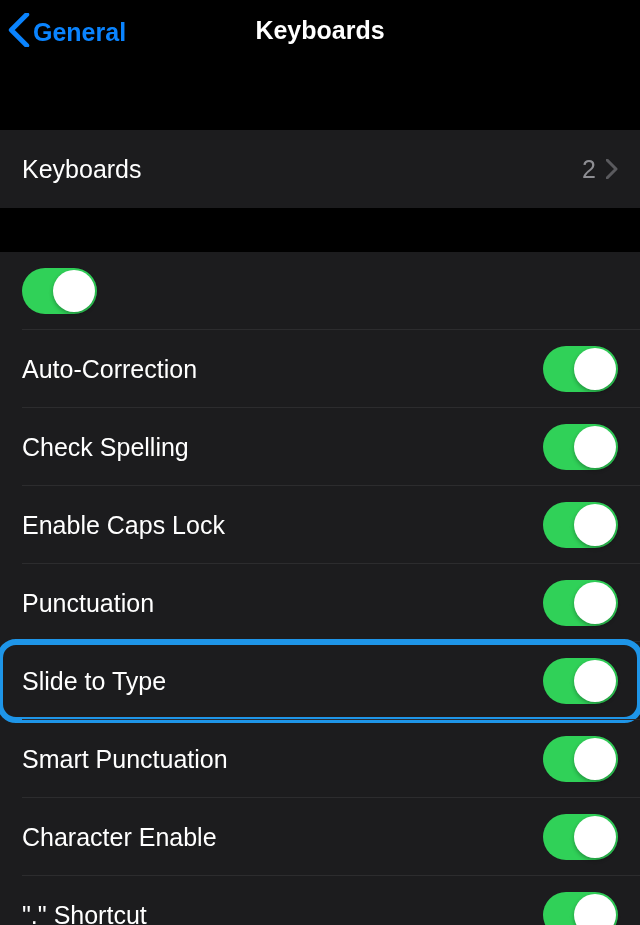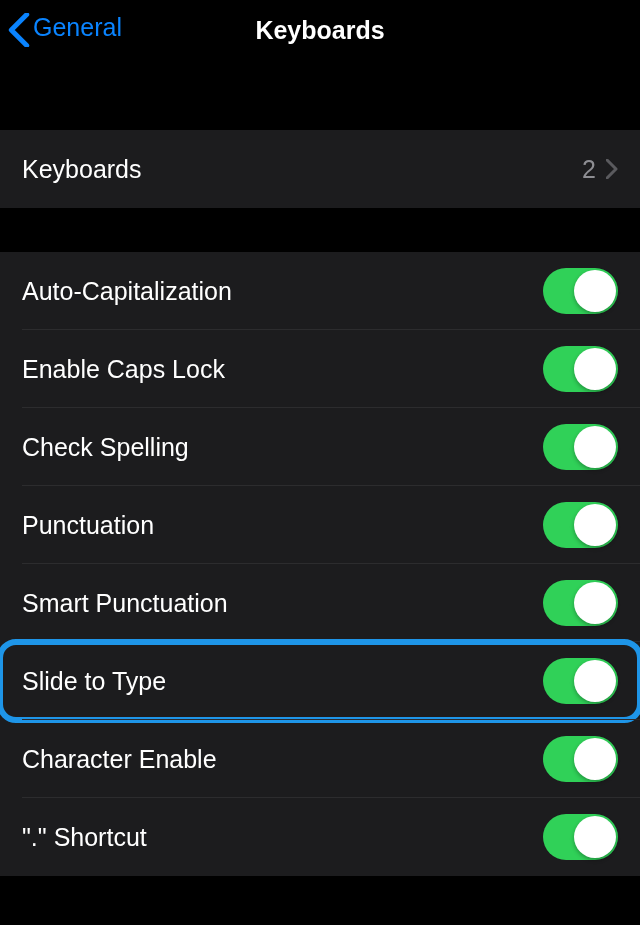--- a/index.html
+++ b/index.html
@@ -19,28 +19,28 @@
     }
     .nav-bar {
       height: 60px;
       display: flex;
       align-items: center;
       position: relative;
       background: #000000;
     }
     .back-button {
       display: flex;
-      align-items: flex-start;
+      align-items: flex-end;
       position: absolute;
       left: 8px;
       top: 50%;
       transform: translateY(-50%);
       color: #0a84ff;
       font-size: 25px;
-      font-weight: 400;
+      font-weight: 700;
       cursor: pointer;
     }
     .back-chevron {
       width: 22px;
       height: 34px;
       margin-right: 3px;
     }
     .nav-title {
       position: absolute;
       left: 50%;
@@ -150,62 +150,68 @@
         <polyline points="1,1 10,10 1,19" stroke-linecap="round" stroke-linejoin="round"></polyline>
       </svg>
     </div>
   </div>
 </div>
 
 <div class="spacer-small"></div>
 
 <div class="section" id="toggle-section">
     <div class="row">
-      <span class="row-label">Auto-Capitalization</span>
+      <div class="toggle on">
+        <div class="toggle-knob"></div>
+      </div>
+      <div class="row-separator"></div>
+    </div>
+    <div class="row">
+      <span class="row-label">Auto-Correction</span>
+      <div class="toggle on">
+        <div class="toggle-knob"></div>
+      </div>
+      <div class="row-separator"></div>
+    </div>
+    <div class="row">
+      <span class="row-label">Check Spelling</span>
       <div class="toggle on">
         <div class="toggle-knob"></div>
       </div>
       <div class="row-separator"></div>
     </div>
     <div class="row">
       <span class="row-label">Enable Caps Lock</span>
       <div class="toggle on">
         <div class="toggle-knob"></div>
       </div>
       <div class="row-separator"></div>
     </div>
     <div class="row">
-      <span class="row-label">Check Spelling</span>
-      <div class="toggle on">
-        <div class="toggle-knob"></div>
-      </div>
-      <div class="row-separator"></div>
-    </div>
-    <div class="row">
       <span class="row-label">Punctuation</span>
-      <div class="toggle on">
-        <div class="toggle-knob"></div>
-      </div>
-      <div class="row-separator"></div>
-    </div>
-    <div class="row">
-      <span class="row-label">Smart Punctuation</span>
       <div class="toggle on">
         <div class="toggle-knob"></div>
       </div>
       <div class="row-separator"></div>
     </div>
     <div class="row highlight-row">
       <span class="row-label">Slide to Type</span>
       <div class="toggle on">
         <div class="toggle-knob"></div>
       </div>
       <div class="row-separator"></div>
     </div>
     <div class="row">
+      <span class="row-label">Smart Punctuation</span>
+      <div class="toggle on">
+        <div class="toggle-knob"></div>
+      </div>
+      <div class="row-separator"></div>
+    </div>
+    <div class="row">
       <span class="row-label">Character Enable</span>
       <div class="toggle on">
         <div class="toggle-knob"></div>
       </div>
       <div class="row-separator"></div>
     </div>
     <div class="row">
       <span class="row-label">"." Shortcut</span>
       <div class="toggle on">
         <div class="toggle-knob"></div>

